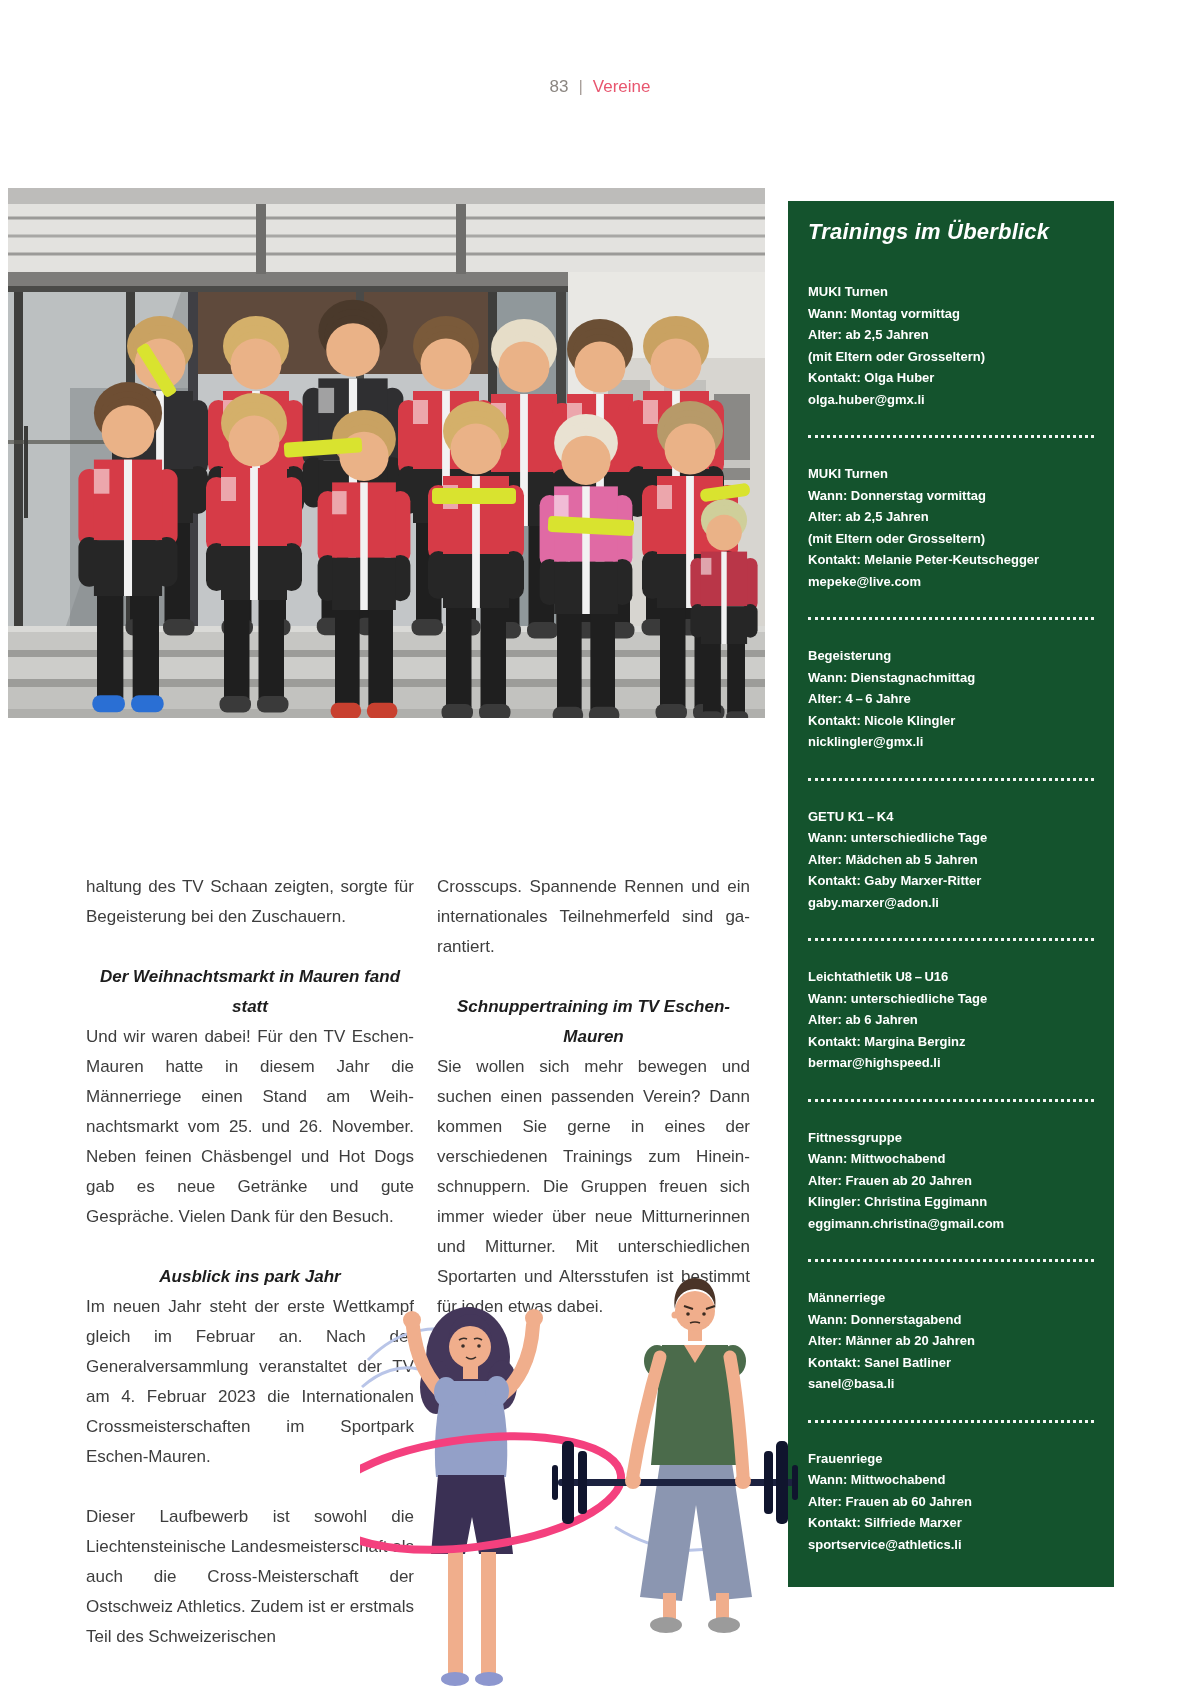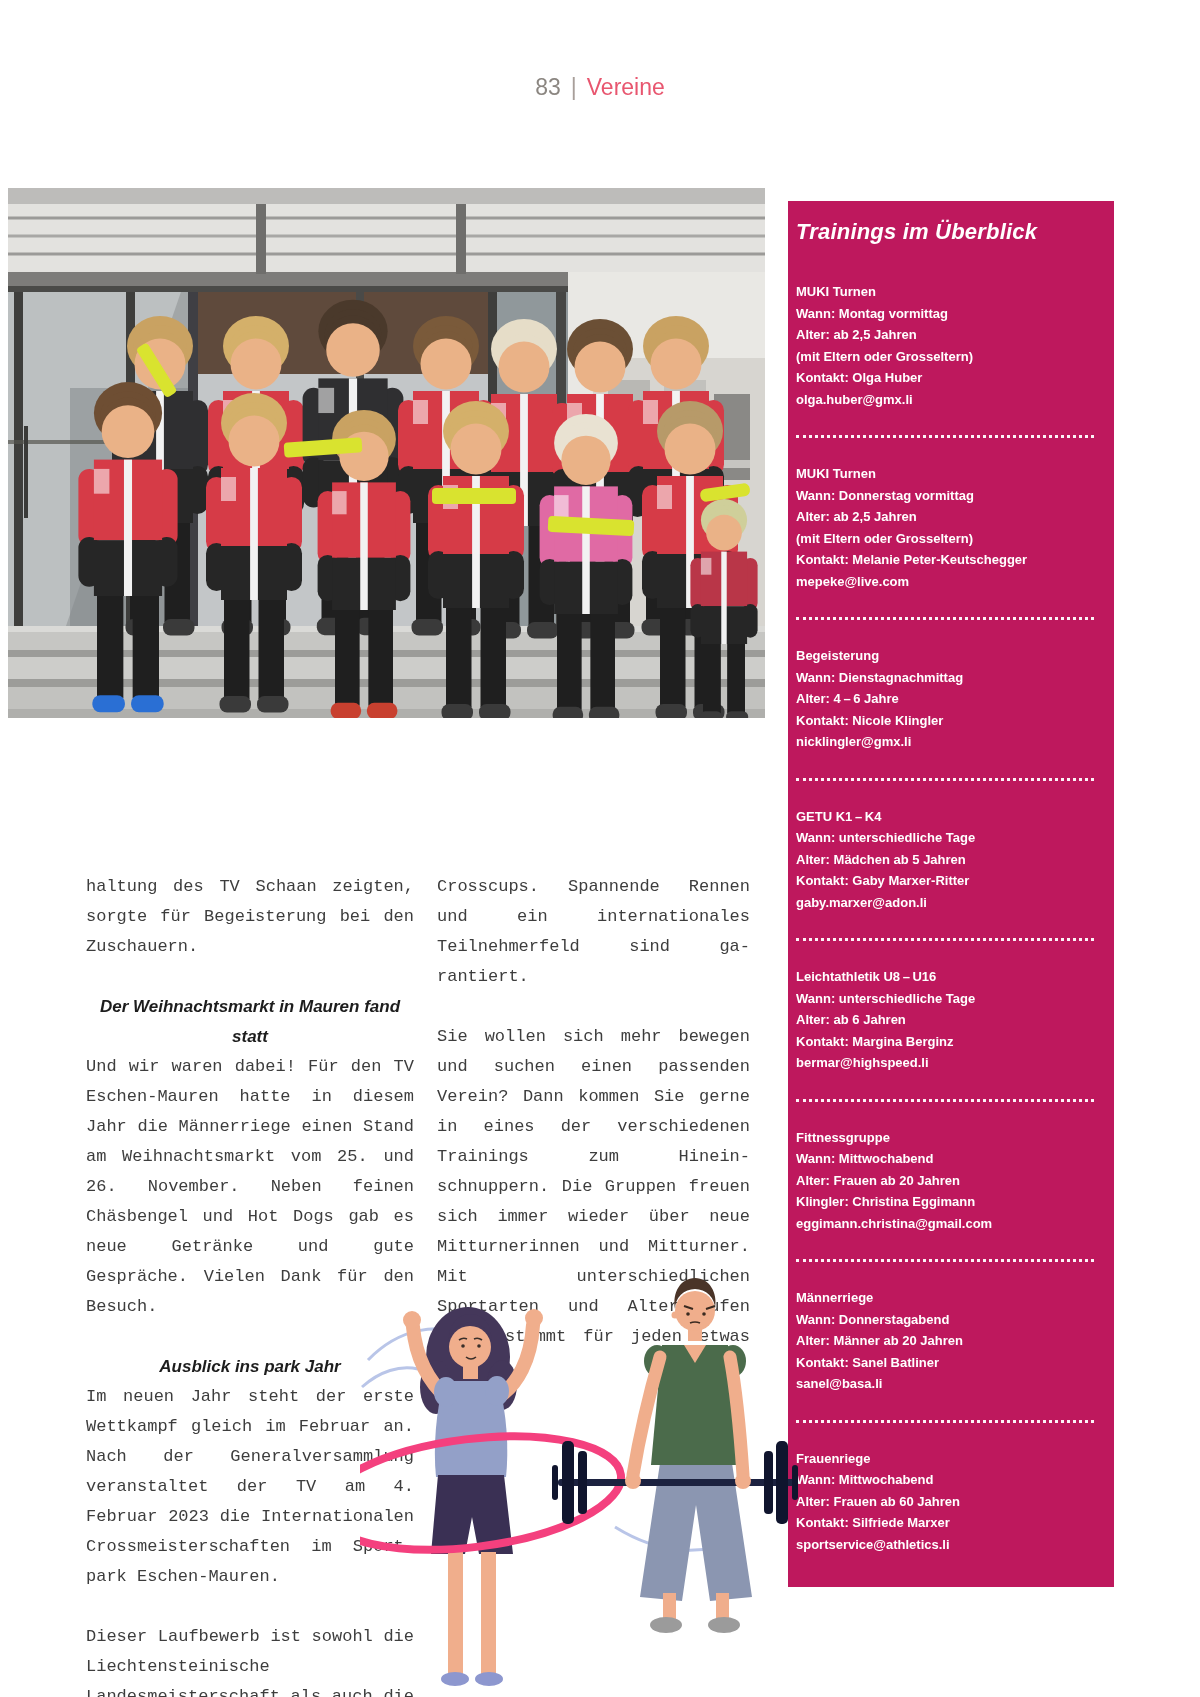--- a/index.html
+++ b/index.html
@@ -1,37 +1,37 @@
 <!DOCTYPE html>
 <html><head>
 <meta charset="utf-8">
 <style>
   html,body{margin:0;padding:0;background:#ffffff;}
   .page{position:relative;width:1200px;height:1697px;background:#fff;overflow:hidden;
         font-family:"Liberation Sans",sans-serif;}
   
   .hdr{position:absolute;top:72px;left:0;width:100%;text-align:center;
-       font-size:23px;line-height:30px;}
+       font-size:17px;line-height:30px;}
   .hdr .num{color:#8b8681;}
   .hdr .bar{color:#a89f9a;margin:0 10px;}
   .hdr .sec{color:#e8566f;}
   
   .photo{position:absolute;left:8px;top:188px;width:757px;height:530px;overflow:hidden;}
   
   .sidebar{position:absolute;left:788px;top:201px;width:326px;height:1386px;
-           box-sizing:border-box;background:#be185d;color:#fff;padding:16px 20px 18px 8px;}
+           box-sizing:border-box;background:#14532d;color:#fff;padding:16px 20px 18px 20px;}
   .sidebar h2{font-size:22px;font-weight:bold;font-style:italic;margin:2px 0 36px 0;letter-spacing:.2px;}
   .tblock{font-weight:bold;font-size:13px;line-height:21.5px;}
   .tsep{border-top:3px dotted rgba(255,255,255,.95);margin:25px 0 25px 0;height:0;}
   
   .col{position:absolute;top:872px;font-size:17px;line-height:30px;color:#3d3d3d;
        text-align:justify;hyphens:manual;}
   .col-left{left:86px;width:328px;}
   .col-mid{left:437px;width:313px;}
-  .col p{margin:0 0 30px 0;font-family:Liberation Mono, monospace;}
+  .col p{margin:0 0 30px 0;}
   .col h3{font-size:17px;line-height:30px;font-weight:bold;font-style:italic;
           color:#1d1d1d;margin:0;text-align:center;}
   
   .illu{position:absolute;left:360px;top:1265px;width:460px;height:432px;z-index:3;}
 </style>
 </head>
 <body>
 
 <div class="page">
 
@@ -205,20 +205,21 @@
   <section class="col col-left" id="col-0">
       <p>haltung des TV Schaan zeigten, sorgte für Begeisterung bei den Zuschauern.</p>
       <h3>Der Weihnachtsmarkt in Mauren fand statt</h3>
       <p>Und wir waren dabei! Für den TV Eschen-Mauren hatte in diesem Jahr die Männerriege einen Stand am Weih­nachtsmarkt vom 25. und 26. Novem­ber. Neben feinen Chäsbengel und Hot Dogs gab es neue Getränke und gute Gespräche. Vielen Dank für den Be­such.</p>
       <h3>Ausblick ins park Jahr</h3>
       <p>Im neuen Jahr steht der erste Wett­kampf gleich im Februar an. Nach der Generalversammlung veranstaltet der TV am 4. Februar 2023 die Internatio­nalen Crossmeisterschaften im Sport­park Eschen-Mauren.</p>
       <p>Dieser Laufbewerb ist sowohl die Liechtensteinische Landesmeister­schaft als auch die Cross-Meisterschaft der Ostschweiz Athletics. Zudem ist er erstmals Teil des Schweizerischen</p>
     </section>
   <section class="col col-mid" id="col-1">
       <p>Crosscups. Spannende Rennen und ein internationales Teilnehmerfeld sind ga­rantiert.</p>
+      <h3>Schnuppertraining im TV Eschen-Mauren</h3>
       <p>Sie wollen sich mehr bewegen und suchen einen passenden Verein? Dann kommen Sie gerne in eines der verschiedenen Trainings zum Hinein­schnuppern. Die Gruppen freuen sich immer wieder über neue Mitturnerin­nen und Mitturner. Mit unterschied­lichen Sportarten und Altersstufen ist bestimmt für jeden etwas dabei.</p>
     </section>
 
   <div class="illu">
     <svg width="460" height="432" viewBox="0 0 460 432">
 
       <g stroke="#b9c5e8" stroke-width="3" fill="none">
         <path d="M8,95 C40,62 78,58 108,70"></path>
         <path d="M2,122 C20,106 40,100 58,104"></path>
         <path d="M255,262 C300,290 345,292 382,272"></path>

